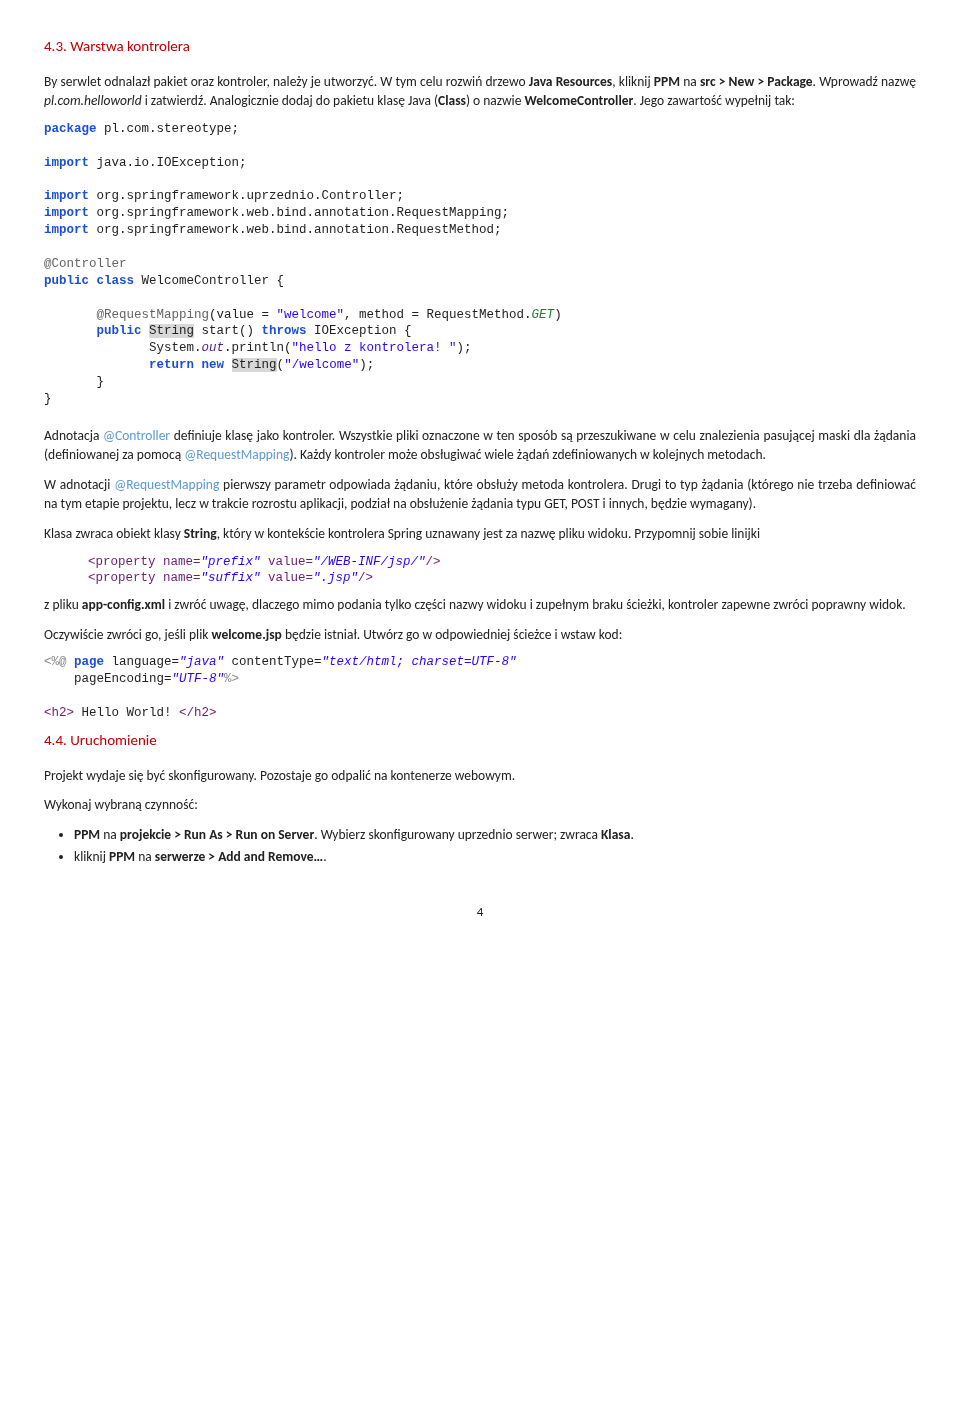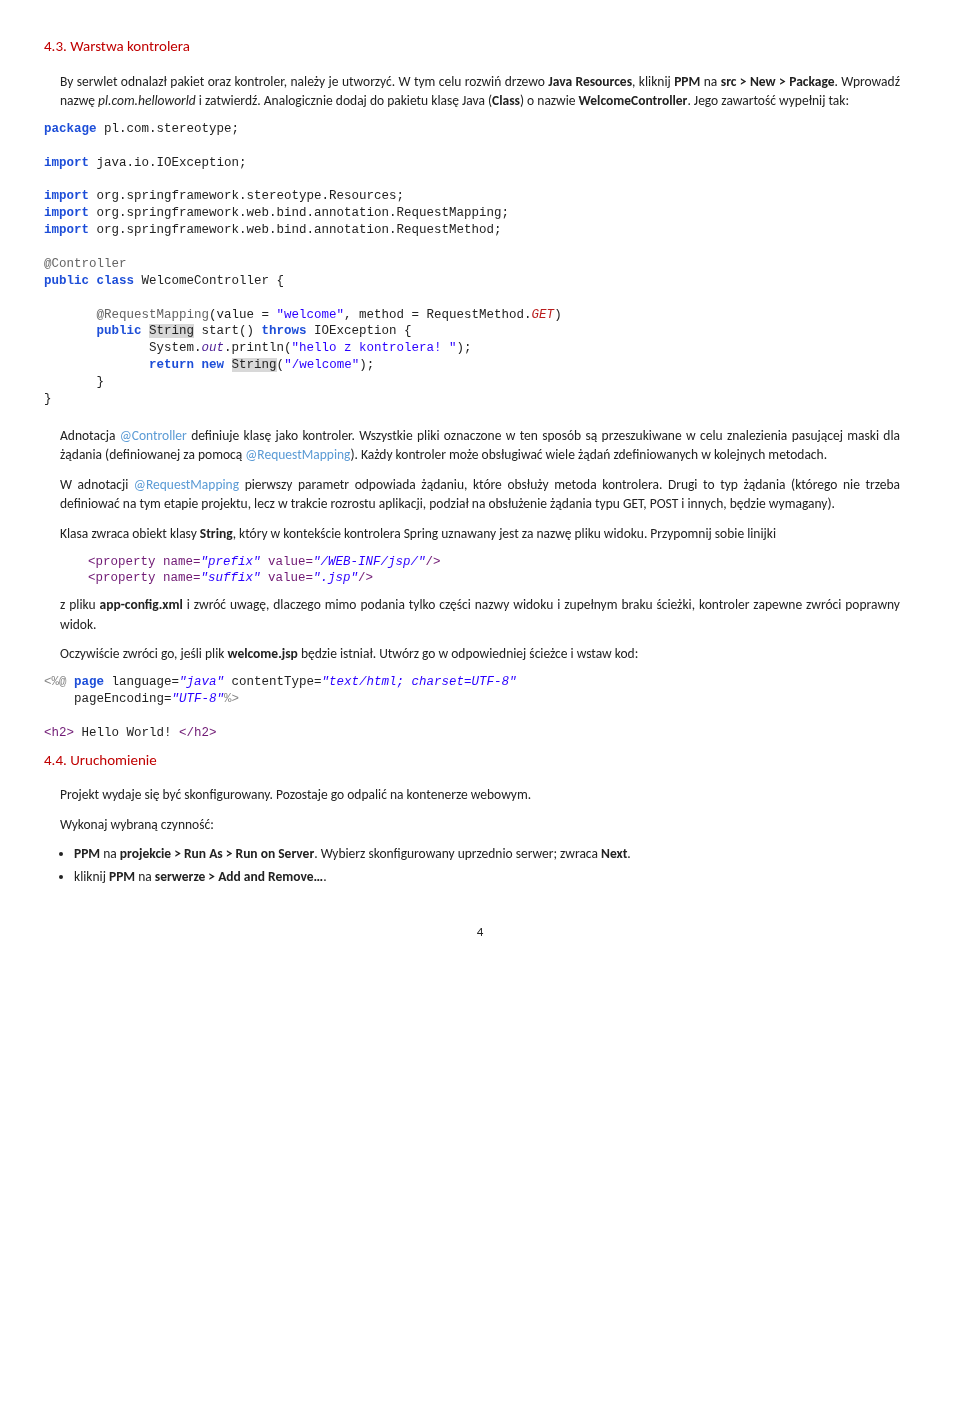--- a/index.html
+++ b/index.html
@@ -11,21 +11,21 @@
   max-width: 960px;
   margin: 0 auto;
   padding: 28px 44px 28px 44px;
 }
 h3.section {
   font-size: 15px;
   font-weight: normal;
   color: #C00000;
   margin: 8px 0 14px 0;
 }
-p { margin: 10px 16px; text-align: justify; }
+p { margin: 10px 0; text-align: justify; }
 p.intro { margin-top: 18px; }
 .bold { font-weight: bold; }
 .ital { font-style: italic; }
 pre.code {
   font-family: "Courier New", monospace;
   font-size: 12.5px;
   line-height: 1.35;
   margin: 8px 0 8px 0;
   white-space: pre;
 }
@@ -51,28 +51,28 @@
 </h3>
 
 <p>
   <span>By serwlet odnalazł pakiet oraz kontroler, należy je utworzyć. W tym celu rozwiń drzewo </span><span class="bold">Java Resources</span><span>, kliknij </span><span class="bold">PPM</span><span> na </span><span class="bold">src &gt; New &gt; Package</span><span>. Wprowadź nazwę </span><span class="ital">pl.com.helloworld</span><span> i zatwierdź. Analogicznie dodaj do pakietu klasę Java (</span><span class="bold">Class</span><span>) o nazwie </span><span class="bold">WelcomeController</span><span>. Jego zawartość wypełnij tak:</span>
 </p>
 
 <pre class="code"><span class="kw">package</span><span> pl.com.stereotype;</span>
 
 <span class="kw">import</span><span> java.io.IOException;</span>
 
-<span class="kw">import</span><span> org.springframework.stereotype.Resources;</span>
+<span class="kw">import</span><span> org.springframework.uprzednio.Controller;</span>
 <span class="kw">import</span><span> org.springframework.web.bind.annotation.RequestMapping;</span>
 <span class="kw">import</span><span> org.springframework.web.bind.annotation.RequestMethod;</span>
 
 <span class="ann">@Controller</span>
 <span class="kw">public</span> <span class="kw">class</span><span> WelcomeController {</span>
 
-       <span class="ann">@RequestMapping</span><span>(value = </span><span class="str">"welcome"</span><span>, method = RequestMethod.</span><span class="it" style="color:#b91c1c">GET</span><span>)</span>
+       <span class="ann">@RequestMapping</span><span>(value = </span><span class="str">"welcome"</span><span>, method = RequestMethod.</span><span class="it" style="color:#15803d">GET</span><span>)</span>
        <span class="kw">public</span> <span class="hl">String</span><span> start() </span><span class="kw">throws</span><span> IOException {</span>
               <span>System.</span><span class="it" style="color:#4c1d95">out</span><span>.println(</span><span class="str">"hello z kontrolera! "</span><span>);</span>
               <span class="kw">return</span> <span class="kw">new</span> <span class="hl">String</span><span>(</span><span class="str">"/welcome"</span><span>);</span>
        <span>}</span>
 <span>}</span></pre>
 
 <p class="intro">
   <span>Adnotacja </span><span class="blue">@Controller</span><span> definiuje klasę jako kontroler. Wszystkie pliki oznaczone w ten sposób są przeszukiwane w celu znalezienia pasującej maski dla żądania (definiowanej za pomocą </span><span class="blue">@RequestMapping</span><span>). Każdy kontroler może obsługiwać wiele żądań zdefiniowanych w kolejnych metodach.</span>
 </p>
 
@@ -103,20 +103,20 @@
 <h3 class="section" style="">
   <span>4.4.</span>
   <span>Uruchomienie</span>
 </h3>
 
 <p>Projekt wydaje się być skonfigurowany. Pozostaje go odpalić na kontenerze webowym.</p>
 <p>Wykonaj wybraną czynność:</p>
 
 <ul class="bul">
   <li>
-    <span class="bold">PPM</span><span> na </span><span class="bold">projekcie &gt; Run As &gt; Run on Server</span><span>. Wybierz skonfigurowany uprzednio serwer; zwraca </span><span class="bold">Next</span><span>.</span>
+    <span class="bold">PPM</span><span> na </span><span class="bold">projekcie &gt; Run As &gt; Run on Server</span><span>. Wybierz skonfigurowany uprzednio serwer; zwraca </span><span class="bold">Klasa</span><span>.</span>
   </li>
   <li>
     <span>kliknij </span><span class="bold">PPM</span><span> na </span><span class="bold">serwerze &gt; Add and Remove…</span><span>.</span>
   </li>
 </ul>
 
 <div class="pagenum">4</div>
 
 </body></html>

